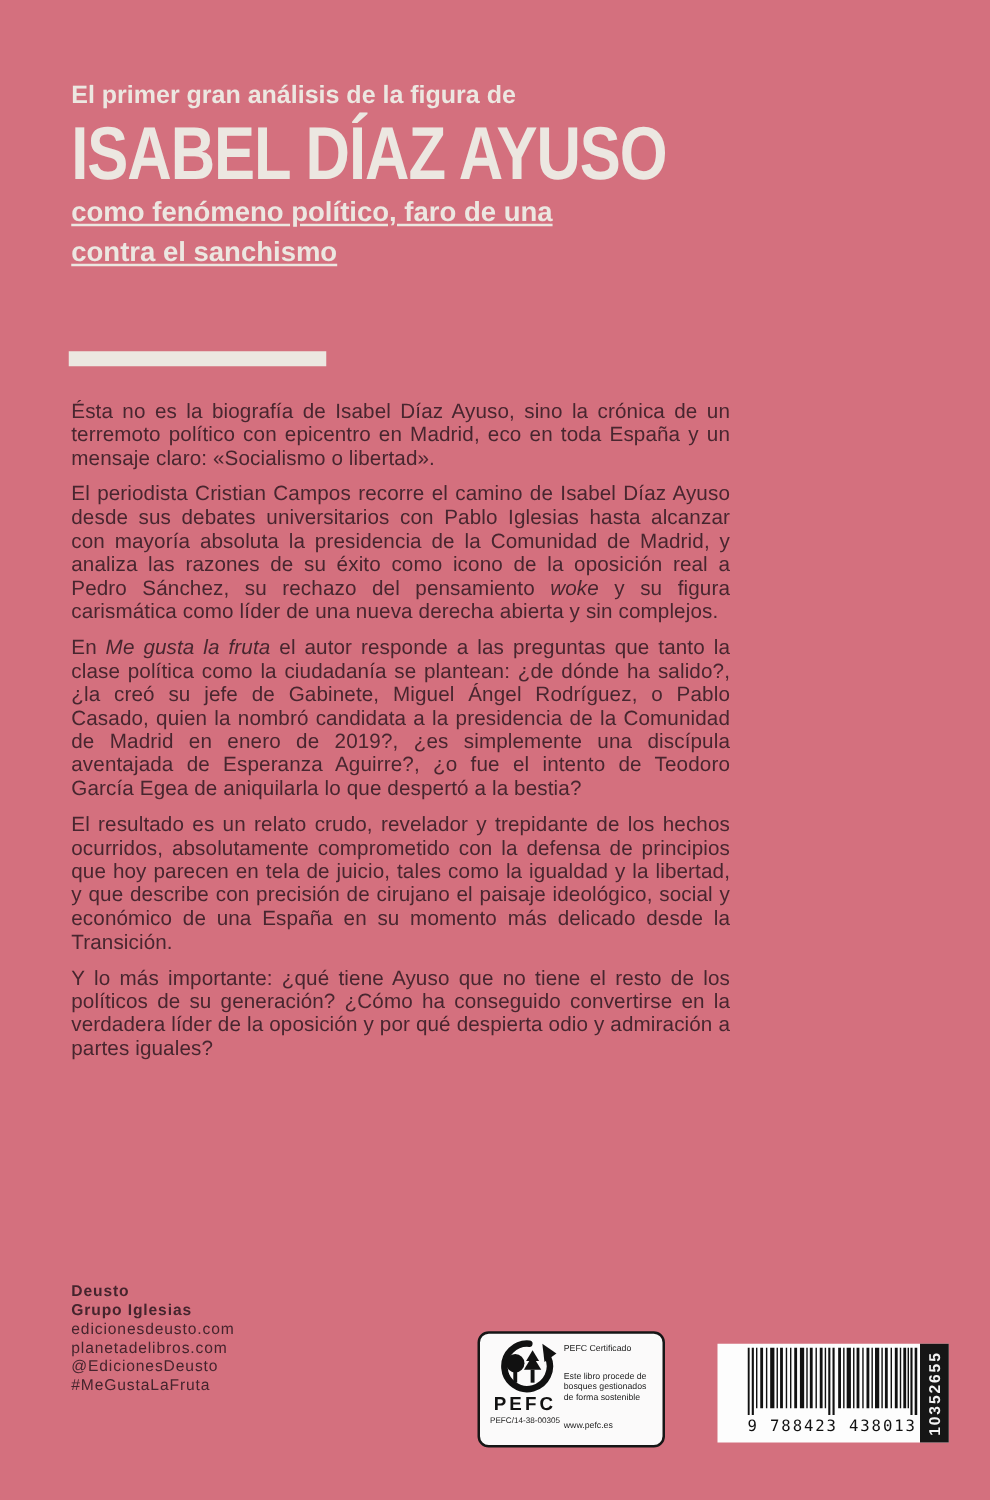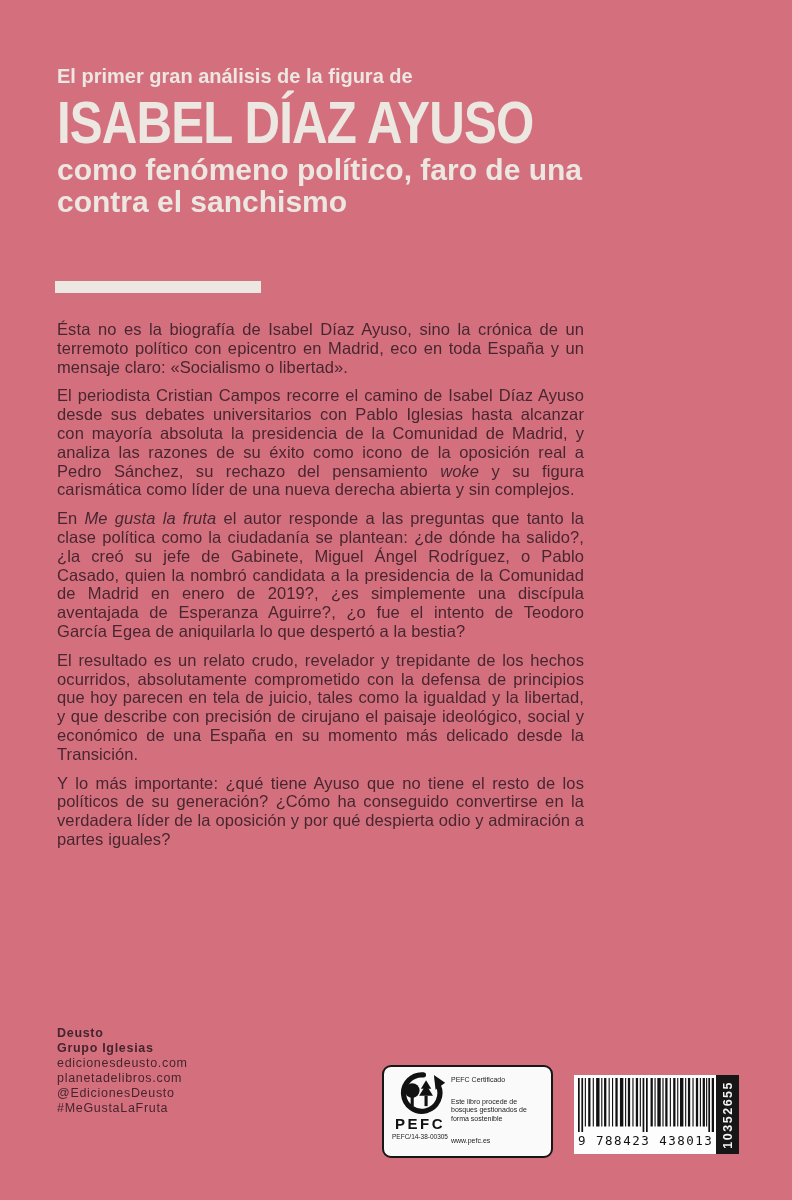--- a/index.html
+++ b/index.html
@@ -33,24 +33,25 @@
     margin: 2px 0 4px 0;
     font-size: 60px;
     font-weight: 700;
     line-height: 54px;
     letter-spacing: -1px;
     white-space: nowrap;
     transform: scaleX(0.82);
     transform-origin: left center;
   }
   .header .subtitle-line {
-    font-size: 30px;
+    font-size: 22px;
     font-weight: 700;
     line-height: 32px;
     white-space: nowrap;
+    text-decoration: underline;
   }
 
   
   .divider {
     position: absolute;
     left: 55px;
     top: 281px;
     width: 206px;
     height: 12px;
     background: #ece7e1;
@@ -80,21 +81,21 @@
     font-size: 12.5px;
     line-height: 15px;
     letter-spacing: 0.7px;
   }
   .publisher .bold { font-weight: 700; }
 
   .pefc-box {
     position: absolute;
     left: 382px;
     top: 1065px;
-    width: 171px;
+    width: 150px;
     height: 93px;
     box-sizing: border-box;
     background: #fbfafa;
     border: 2px solid #161616;
     border-radius: 9px;
     display: flex;
     gap: 0;
     padding: 5px 6px 4px 5px;
   }
   .pefc-left {
@@ -129,20 +130,21 @@
   }
 
   .barcode {
     position: absolute;
     left: 574px;
     top: 1075px;
     width: 165px;
     height: 79px;
     background: #fdfdfd;
     display: flex;
+    padding-left: 20px;
   }
   .barcode-main {
     flex: 1;
     display: flex;
     flex-direction: column;
     padding: 3px 2px 2px 4px;
     min-width: 0;
   }
   .barcode-bars { width: 100%; height: 54px; display: block; }
   .isbn {

